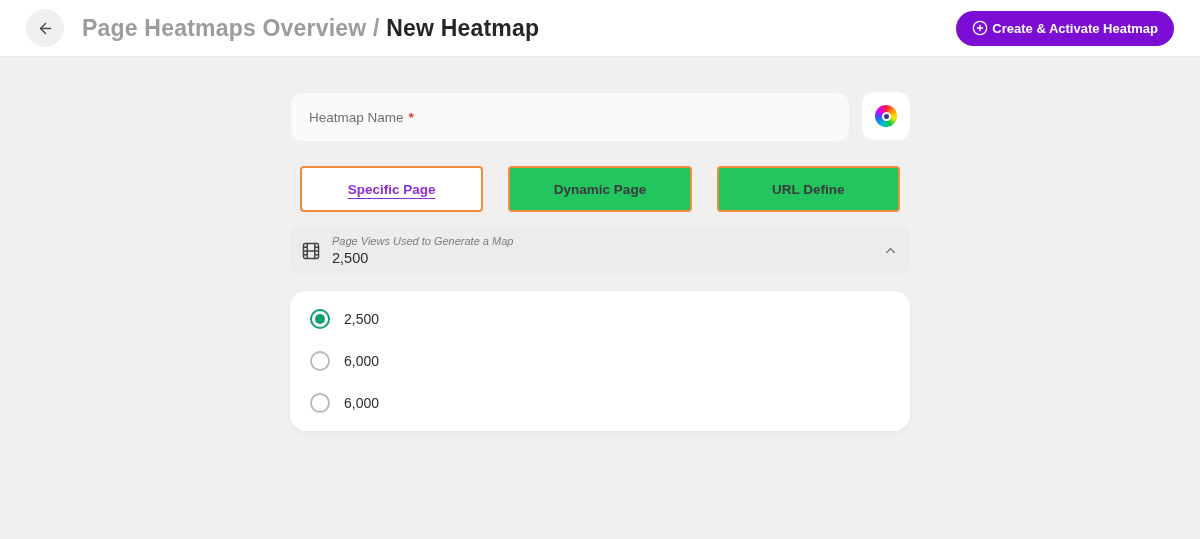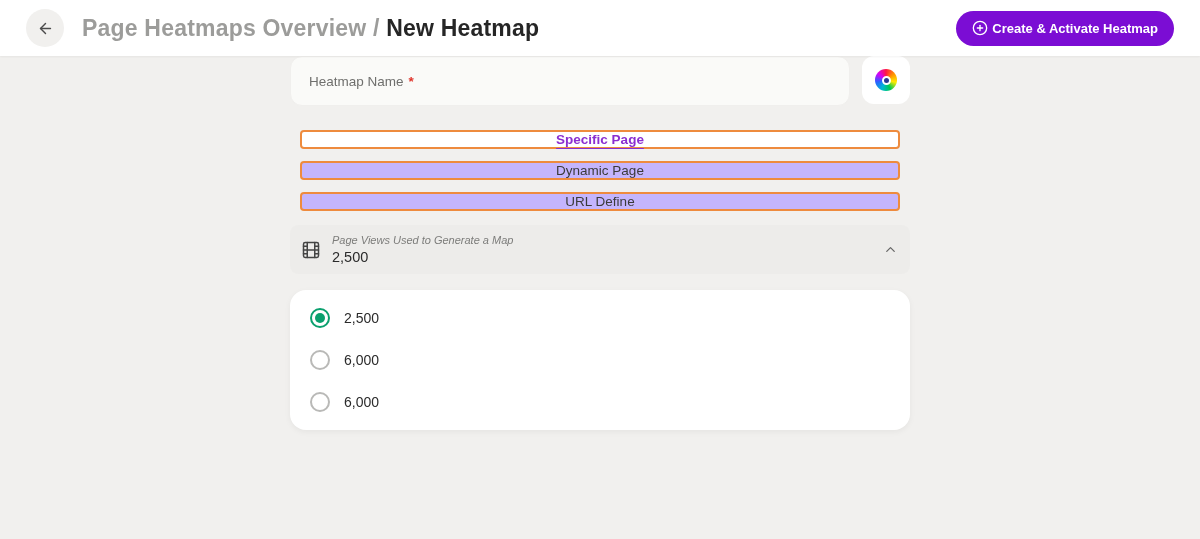--- a/index.html
+++ b/index.html
@@ -49,21 +49,21 @@
     height: 35px;
     padding: 0 16px;
     font-family: "Liberation Sans", sans-serif;
     font-size: 13px;
     font-weight: 700;
     display: flex; align-items: center; gap: 4px;
     cursor: pointer;
   }
 
   
-  .main { }
+  .main { padding-top: 36px; }
   .col { width: 620px; margin: 0 auto; }
 
   
   .name-row { display: flex; gap: 12px; margin-bottom: 24px; }
   .name-input {
     flex: 1;
     height: 50px;
     background: #fafaf8;
     border: 1px solid #f0efed;
     border-radius: 12px;
@@ -90,35 +90,34 @@
   }
   .color-wheel .hub {
     width: 9px; height: 9px;
     border-radius: 50%;
     background: #283593;
     border: 2px solid #ffffff;
   }
 
   
   .tabs {
-    display: flex; gap: 12px;
+    display: flex; gap: 25px;
     padding: 0 10px;
     margin-bottom: 14px;
-    flex-direction: column;
   }
   .tab {
     flex: 1;
     height: 46px;
     border: 2px solid #ee8b3e;
     border-radius: 4px;
-    background: #c4b5fd;
+    background: #22c55e;
     color: #3b3b3b;
     display: flex; align-items: center; justify-content: center;
     font-size: 13.5px;
-    font-weight: 400;
+    font-weight: 700;
     cursor: pointer;
   }
   .tab.selected {
     background: #ffffff;
     color: #8b2fd0;
     font-weight: 600;
     text-decoration: underline;
     text-underline-offset: 4px;
   }
 

